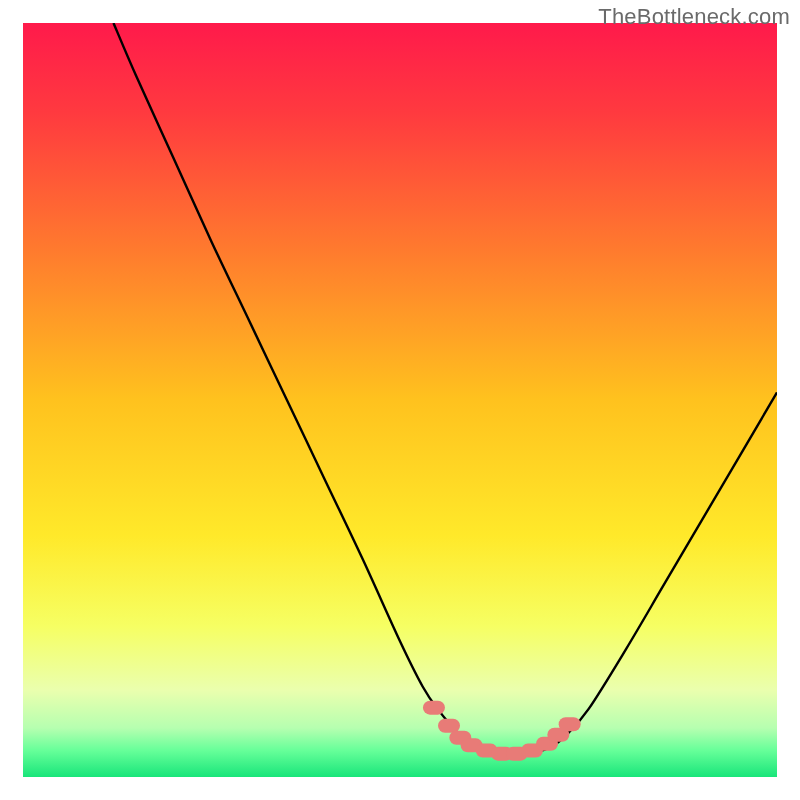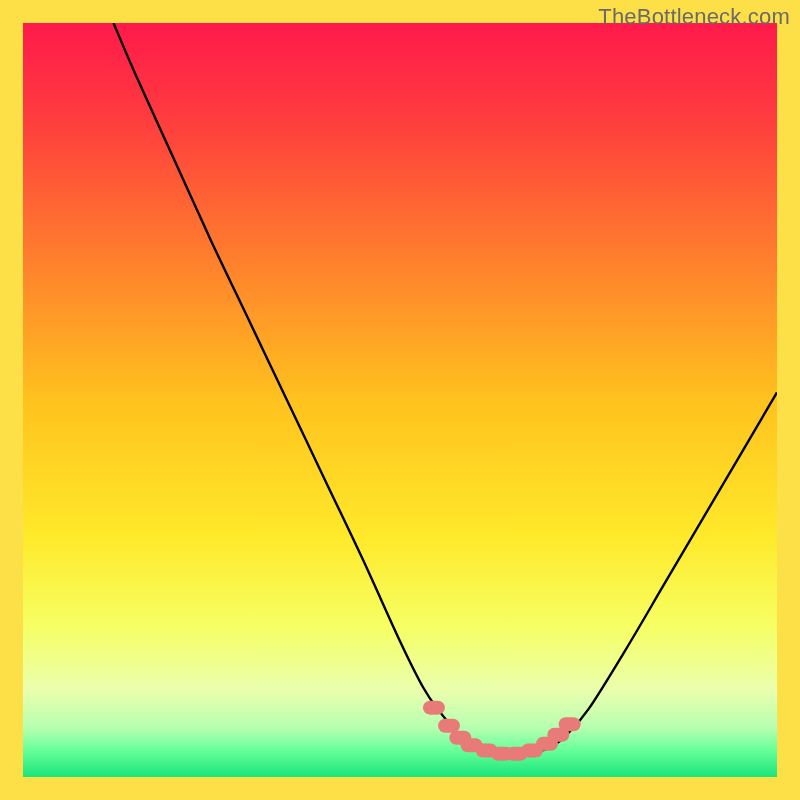--- a/index.html
+++ b/index.html
@@ -8,21 +8,21 @@
     width: 800px;
     height: 800px;
     background: #000;
     overflow: hidden;
     font-family: Arial, Helvetica, sans-serif;
   }
   .stage {
     position: relative;
     width: 800px;
     height: 800px;
-    background: #fde047;
+    background: #ffffff;
   }
   .plot {
     position: absolute;
     left: 23px;
     top: 23px;
     width: 754px;
     height: 754px;
     overflow: hidden;
   }
   .gradient {

